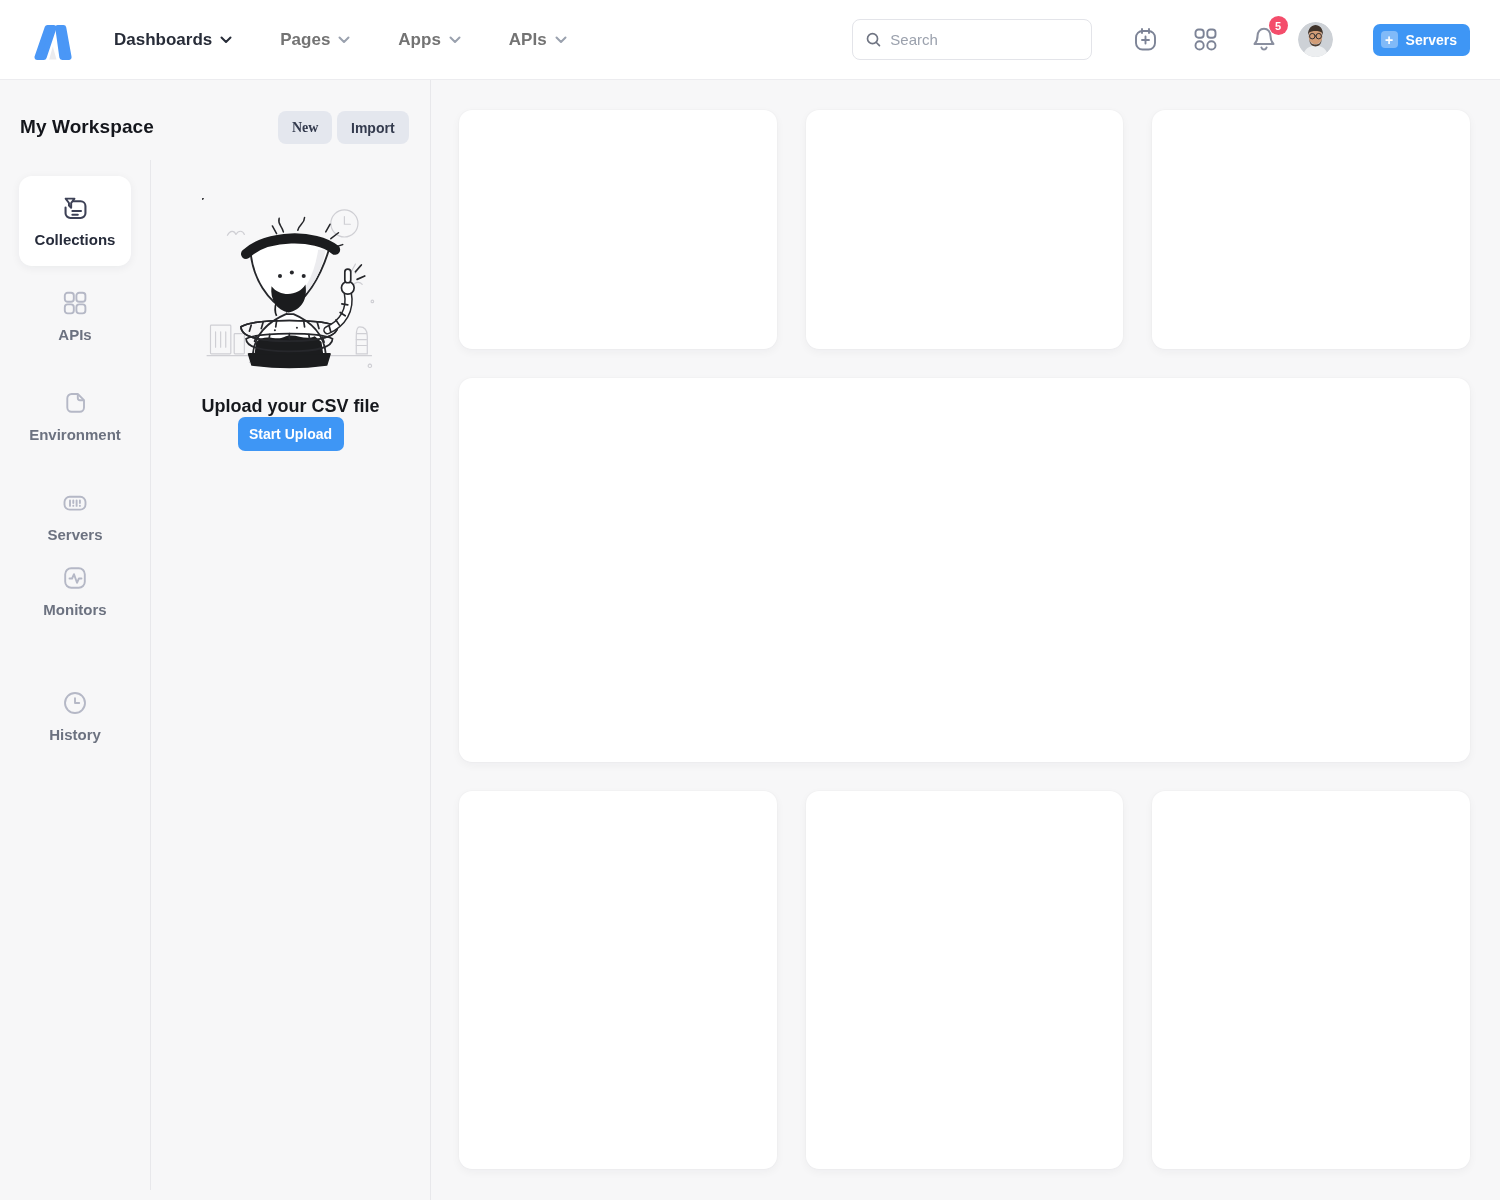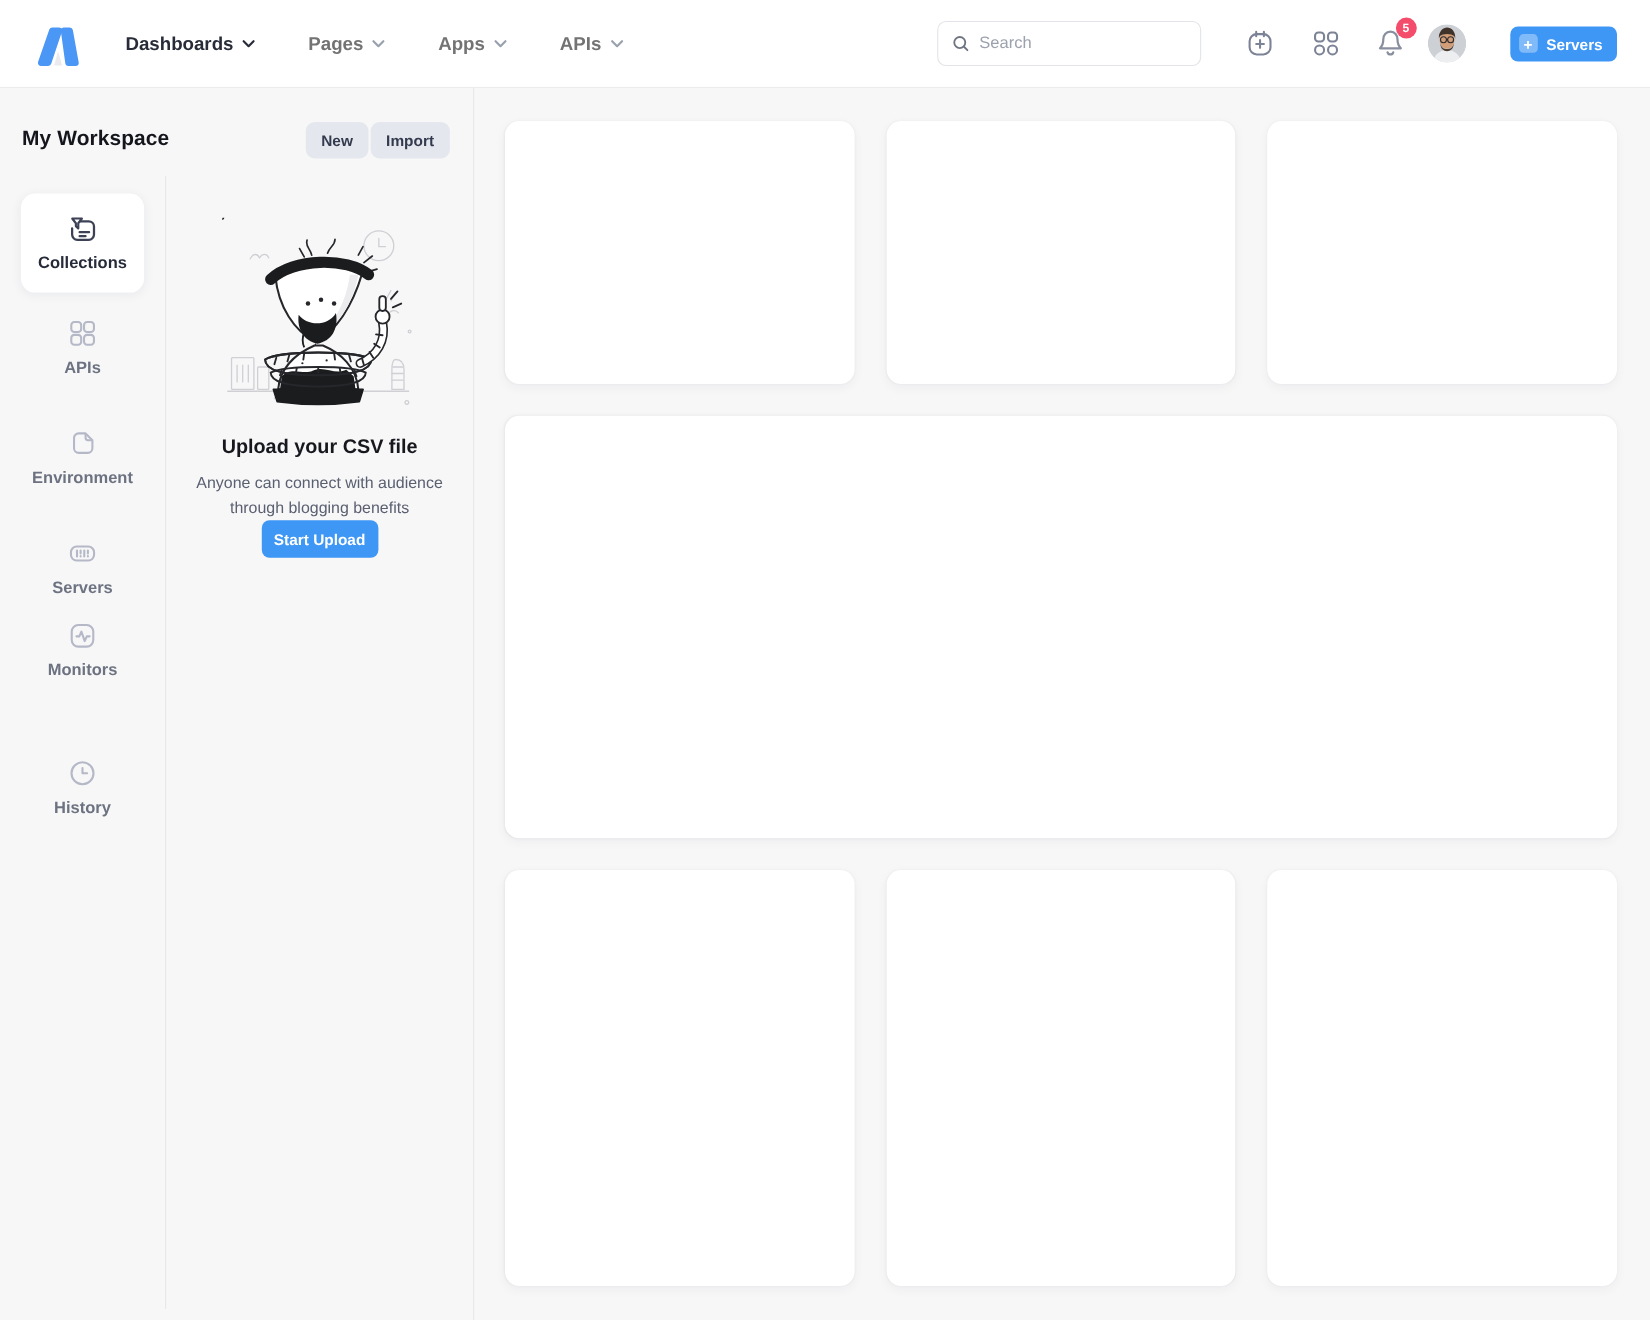--- a/index.html
+++ b/index.html
@@ -52,21 +52,21 @@
   }
   .invite-label { color:#fff; font-size:14px; font-weight:600; }
 
   
   .ws-title { position:absolute; left:20px; top:116px; font-size:19px; font-weight:700; color:#14161c; letter-spacing:0.1px;text-align:center; }
   .pill-btn {
     position:absolute; top:111px; height:33px; padding:0 14px;
     background:#e4e7ee; border:none; border-radius:8px;
     font-family:"Liberation Sans", sans-serif; font-size:14px; font-weight:700; color:#343b4e; cursor:pointer;
   }
-  .btn-new { left:278px; }
+  .btn-new { left:278px;font-family:Liberation Serif, serif; }
   .btn-import { left:337px; }
   .rail-divider { position:absolute; left:150px; top:160px; bottom:10px; width:1px; background:#e8e8eb; }
   .panel-divider { position:absolute; left:430px; top:80px; bottom:0; width:1px; background:#e8e8eb; }
 
   .side-item { position:absolute; left:0; width:150px; display:flex; flex-direction:column; align-items:center; cursor:pointer; }
   .side-item .lbl { margin-top:9px; font-size:15px; font-weight:600; color:#6c7280; }
   .side-card {
     position:absolute; left:19px; top:176px; width:112px; height:90px;
     background:#fff; border-radius:13px; box-shadow:0 2px 10px rgba(25,28,45,0.06);
     display:flex; flex-direction:column; align-items:center; justify-content:center; cursor:pointer;
@@ -331,24 +331,20 @@
         <path d="M148,156 C166,148 176,132 172,112" fill="none" stroke-width="6.5" stroke="#ffffff"></path>
         <path d="M152,158 l-2,-7 M162,150 l-4,-6 M169,139 l-6,-4 M172,126 l-7,-1"></path>
         <circle cx="172" cy="106" r="7.5" fill="#ffffff"></circle>
         <rect x="168.5" y="84" width="7" height="16" rx="3.4" fill="#ffffff"></rect>
         <path d="M183,96 l9,-4 M181,87 l7,-8"></path>
       </g>
     </svg>
   </div>
 
   <h2 class="upload-title">Upload  your CSV file</h2>
-  <p class="upload-sub">
-    <span>Anyone can connect with audience</span><br>
-    <span>through blogging benefits</span>
-  </p>
   <button class="start-btn">Start Upload</button>
 </div>
 
 <div class="main-area">
   <div class="grid">
     <div class="card"></div>
     <div class="card"></div>
     <div class="card"></div>
     <div class="card wide"></div>
     <div class="card"></div>

